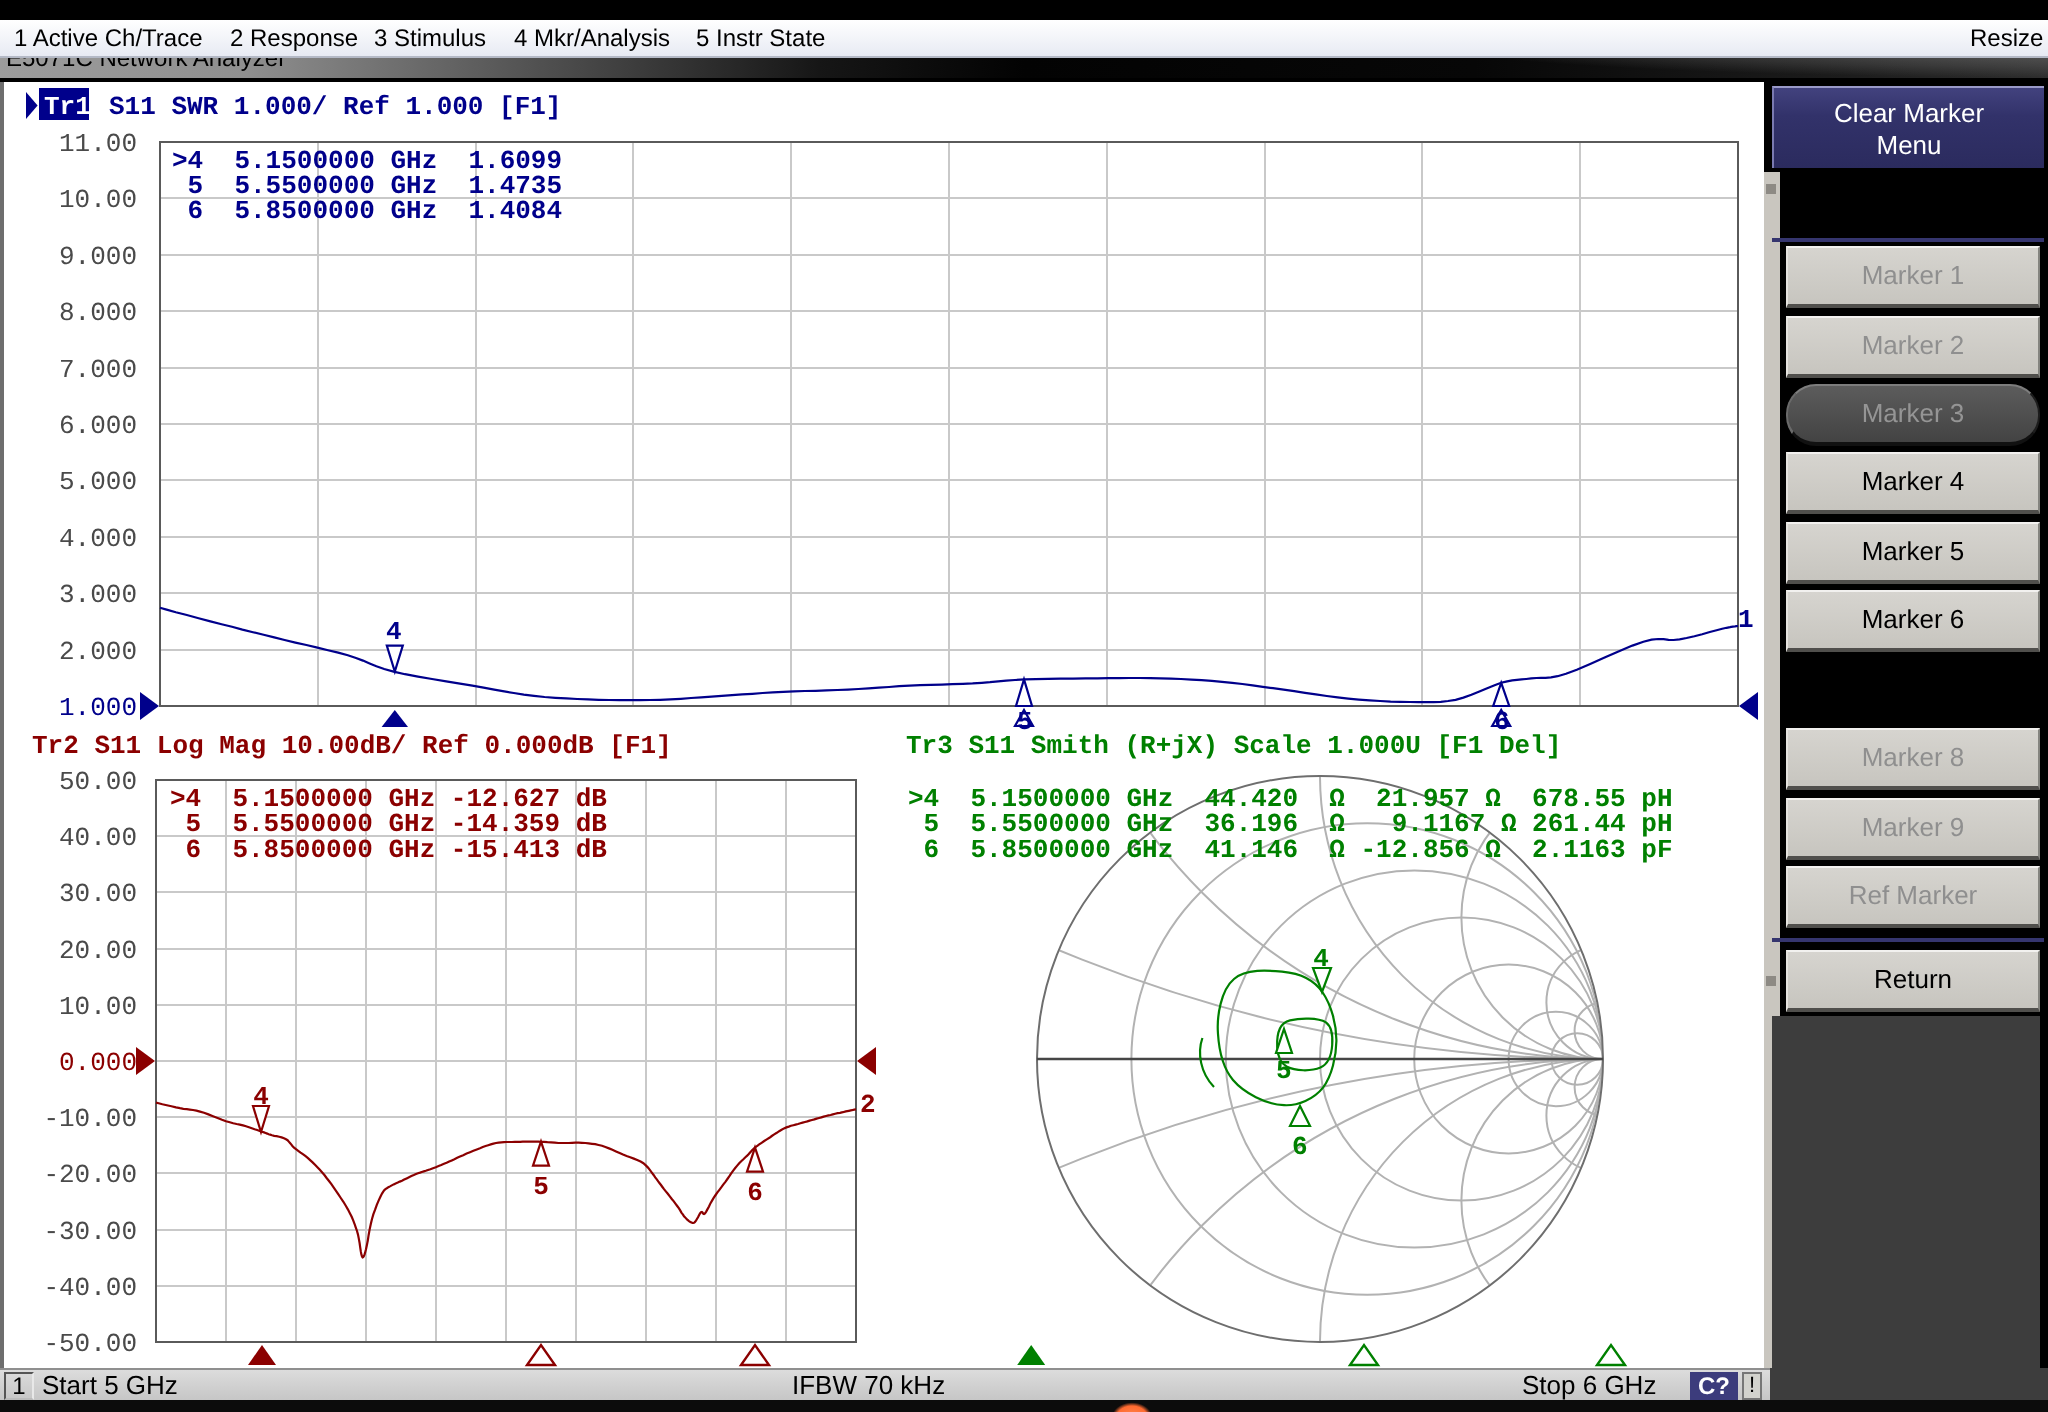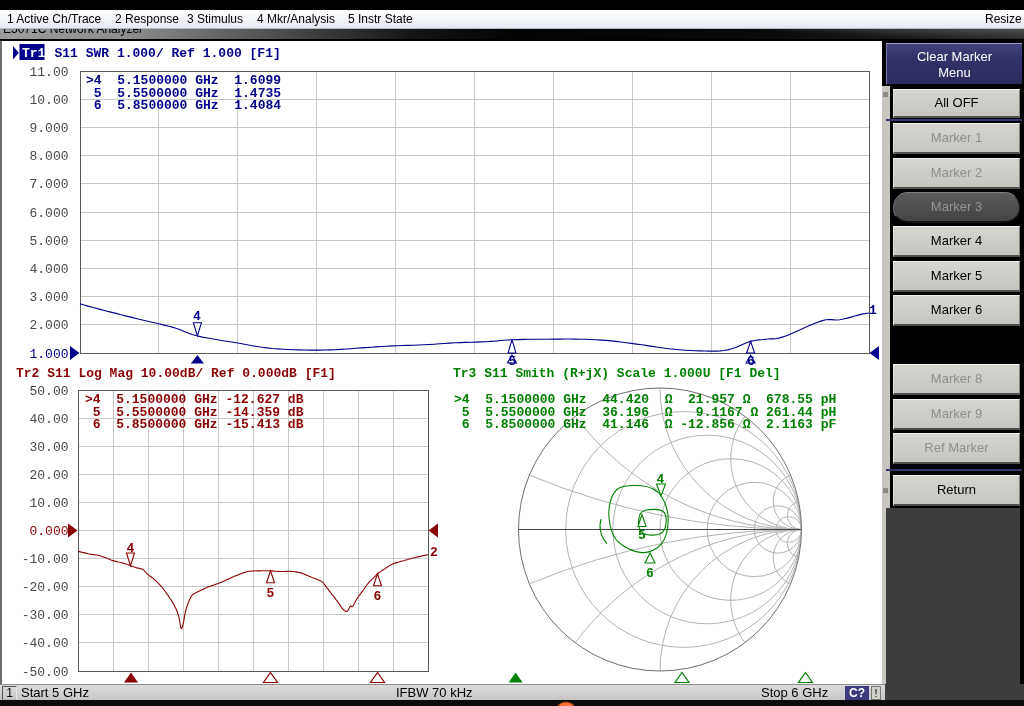--- a/index.html
+++ b/index.html
@@ -210,21 +210,20 @@
 <polygon points="675.0,682.5 689.0,682.5 682.0,672.5" fill="white" stroke="#008000" stroke-width="1.2"></polygon>
 <polygon points="798.5,682.5 812.5,682.5 805.5,672.5" fill="white" stroke="#008000" stroke-width="1.2"></polygon>
 </svg>
 <div id="panel">
 <div id="scroll"></div>
     <div style="position:absolute;left:1px;top:51px;width:5px;height:5px;background:#8d8a84"></div>
     <div style="position:absolute;left:1px;top:447px;width:5px;height:5px;background:#8d8a84"></div>
 <div id="mhead">Clear Marker<br>Menu</div>
 <div class="sep" style="top:77.5px"></div>
 <div class="sep" style="top:428px"></div>
-<div class="btn" style="top:47.5px;height:29px;line-height:25px">All OFF</div>
 <div class="btn dis" style="top:82.0px">Marker 1</div>
 <div class="btn dis" style="top:116.5px">Marker 2</div>
 <div class="btn sel" style="top:150.9px">Marker 3</div>
 <div class="btn" style="top:185.4px">Marker 4</div>
 <div class="btn" style="top:219.8px">Marker 5</div>
 <div class="btn" style="top:254.2px">Marker 6</div>
 <div class="btn dis" style="top:323.2px">Marker 8</div>
 <div class="btn dis" style="top:357.6px">Marker 9</div>
 <div class="btn dis" style="top:392.1px">Ref Marker</div>
 <div class="btn" style="top:434px">Return</div>

